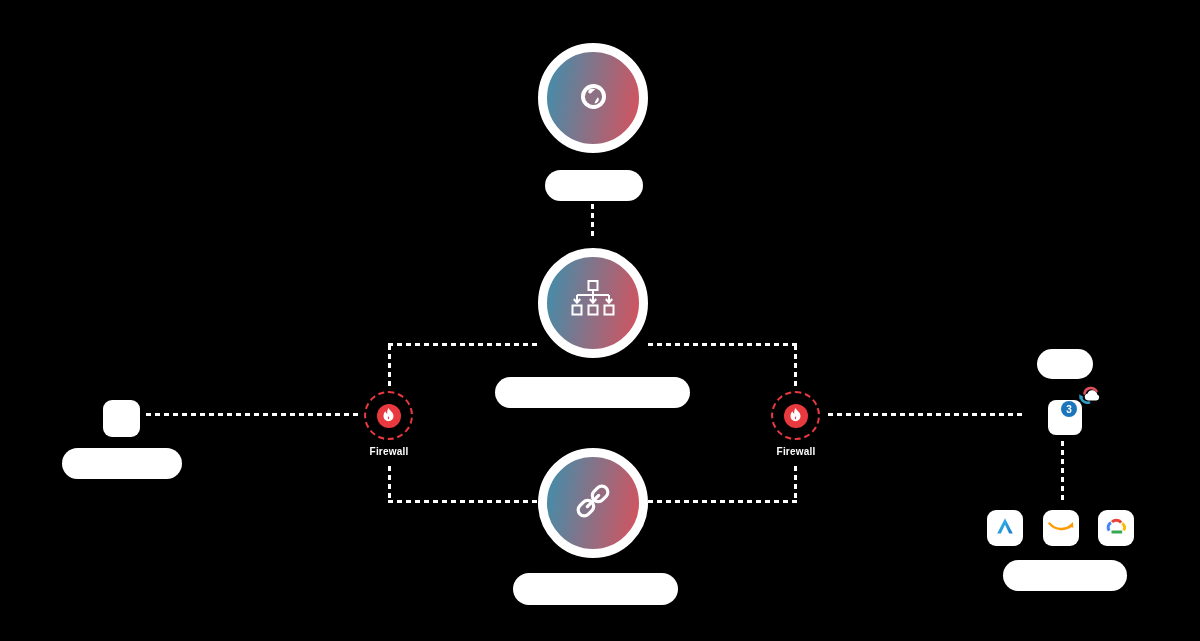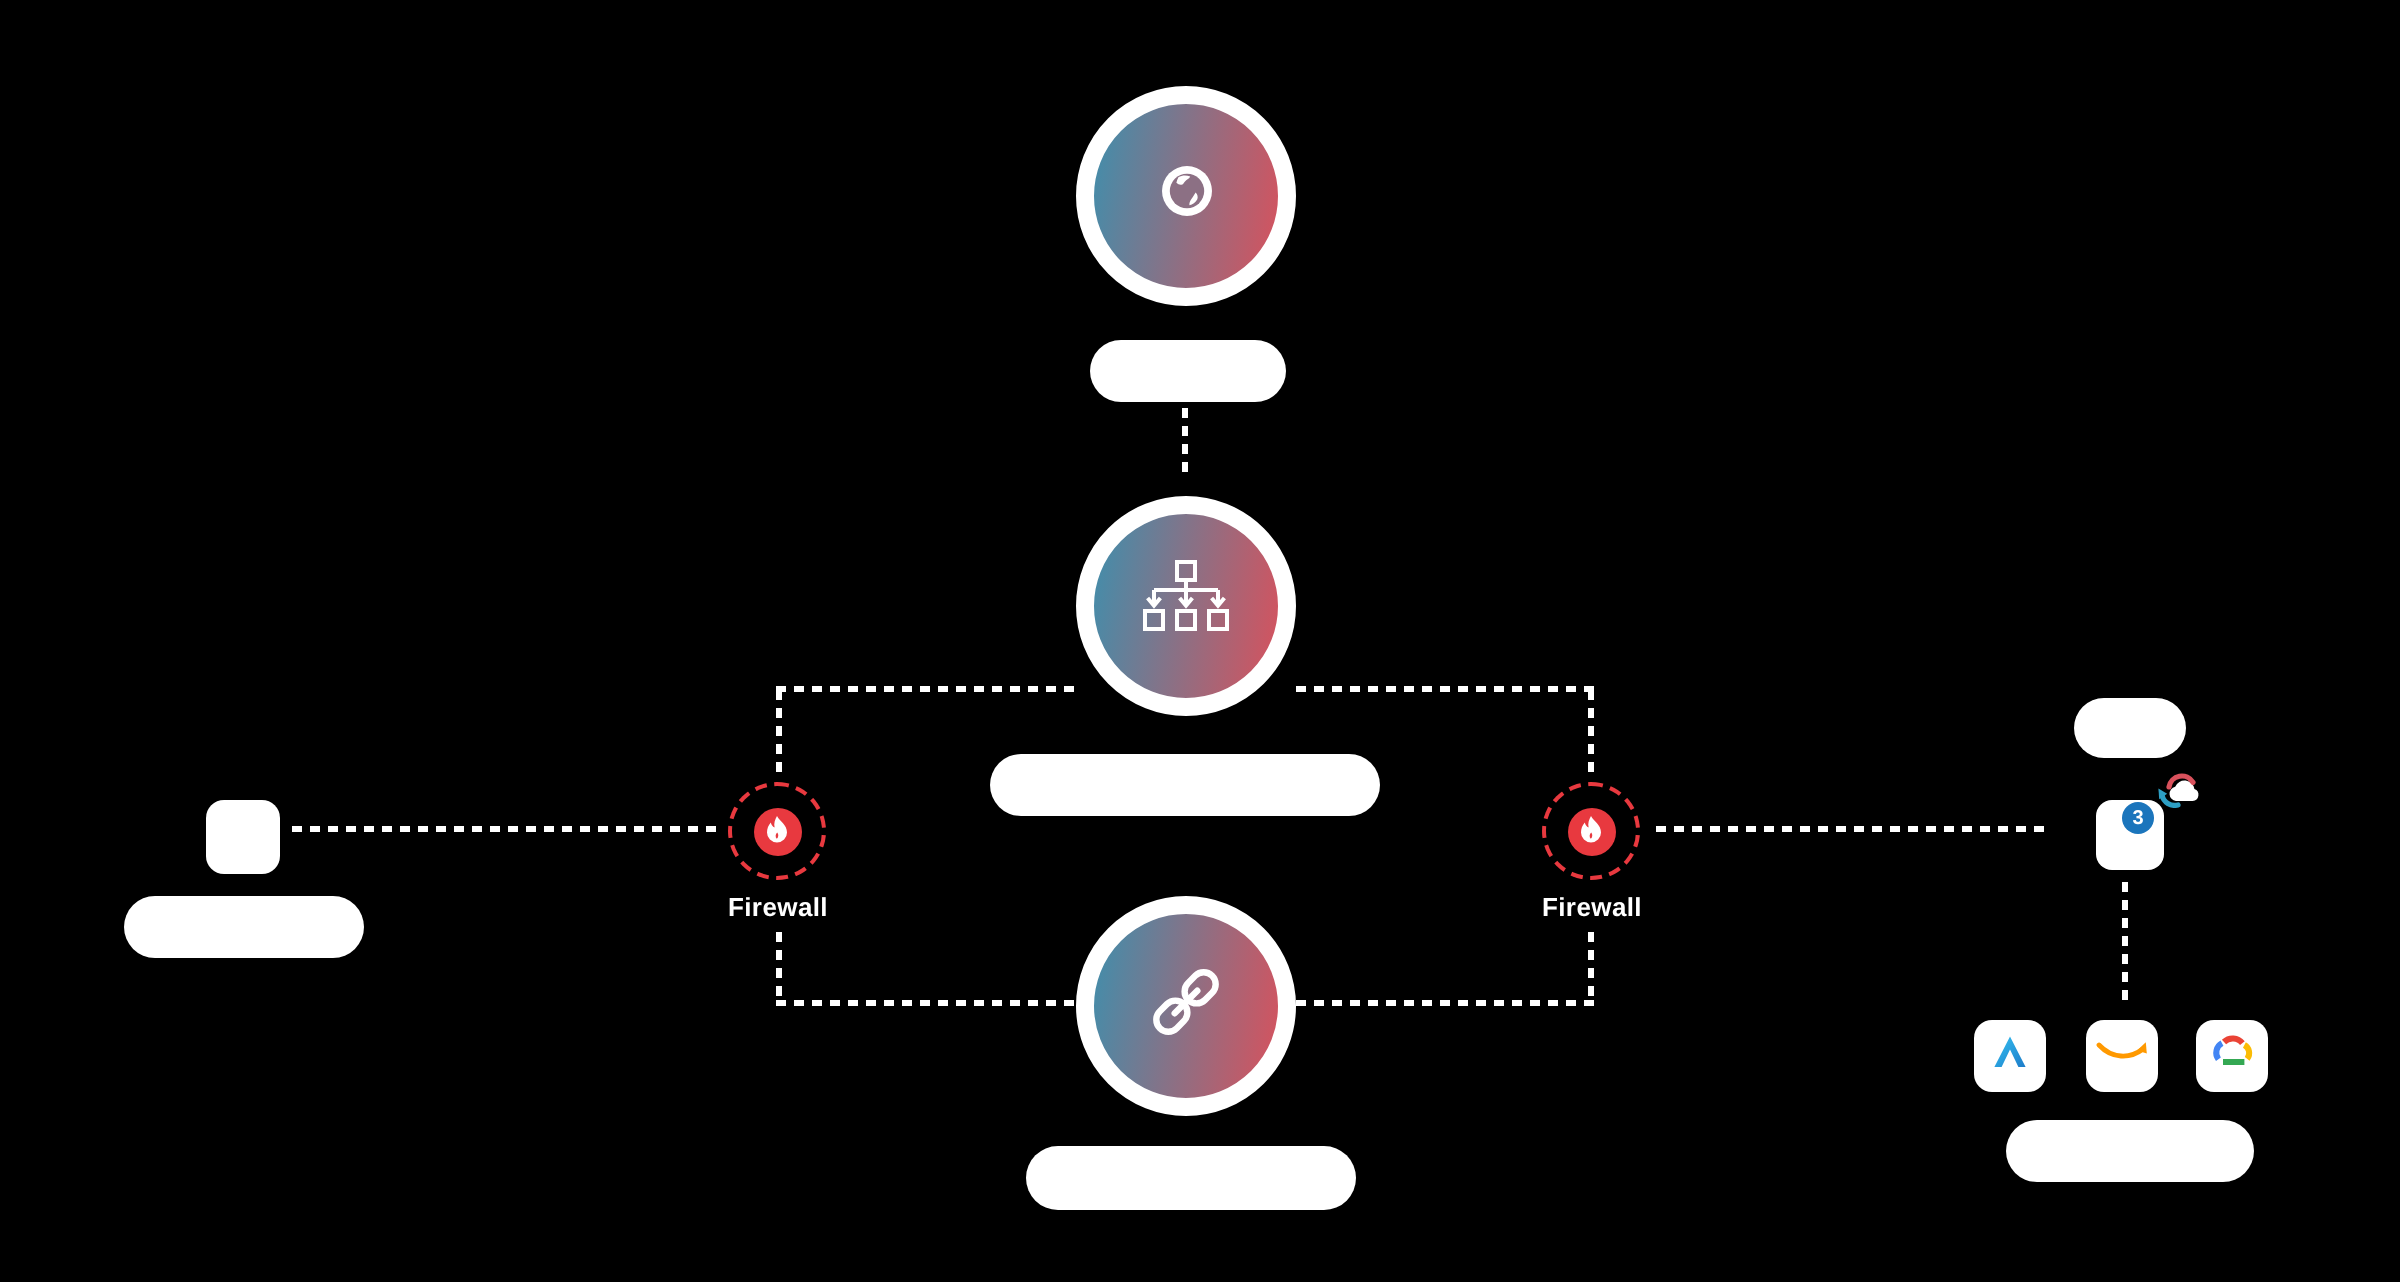--- a/index.html
+++ b/index.html
@@ -18,21 +18,21 @@
     display:flex;align-items:center;justify-content:center;}
   
   .pill{position:absolute;background:#fff;border-radius:16px;}
   .sq{position:absolute;background:#fff;border-radius:9px;}
   
   .fw{position:absolute;width:45px;height:45px;border:2.5px dashed #E8393F;border-radius:50%;
     display:flex;align-items:center;justify-content:center;}
   .fw-core{width:24px;height:24px;border-radius:50%;background:#E8393F;
     display:flex;align-items:center;justify-content:center;}
   .fw-label{position:absolute;width:90px;text-align:center;color:#fff;
-    font-weight:bold;font-size:13px;letter-spacing:.2px;}
+    font-weight:bold;font-size:10px;letter-spacing:.2px;}
   
   .badge{position:absolute;width:16px;height:16px;border-radius:50%;background:#1B75BC;
     color:#fff;font-size:10px;font-weight:bold;display:flex;align-items:center;justify-content:center;}
   .provider{position:absolute;width:36px;height:36px;background:#fff;border-radius:9px;
     display:flex;align-items:center;justify-content:center;}
   .abs{position:absolute;}
 </style>
 </head>
 <body>
 

